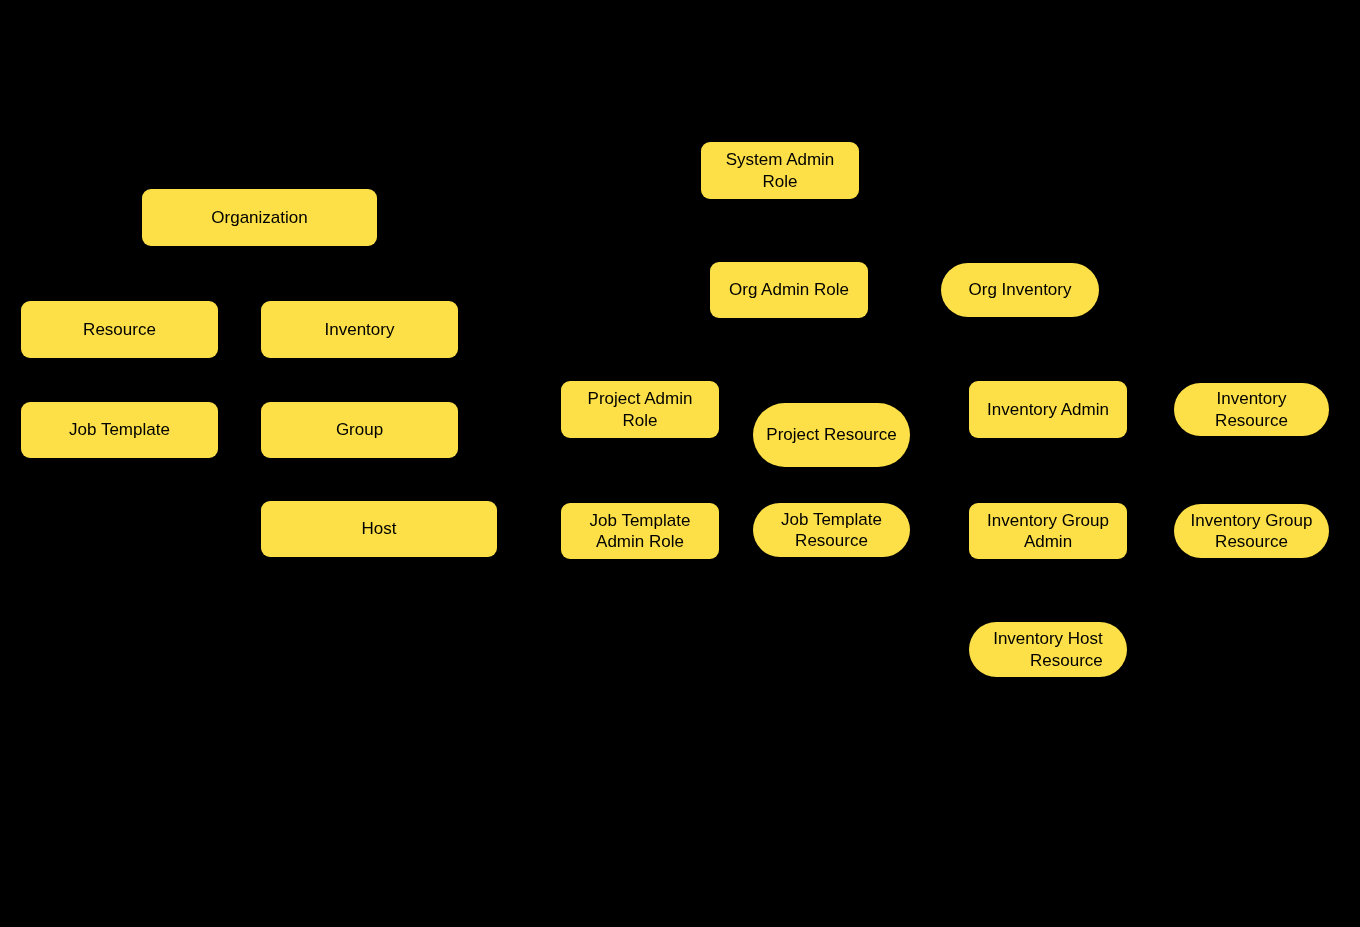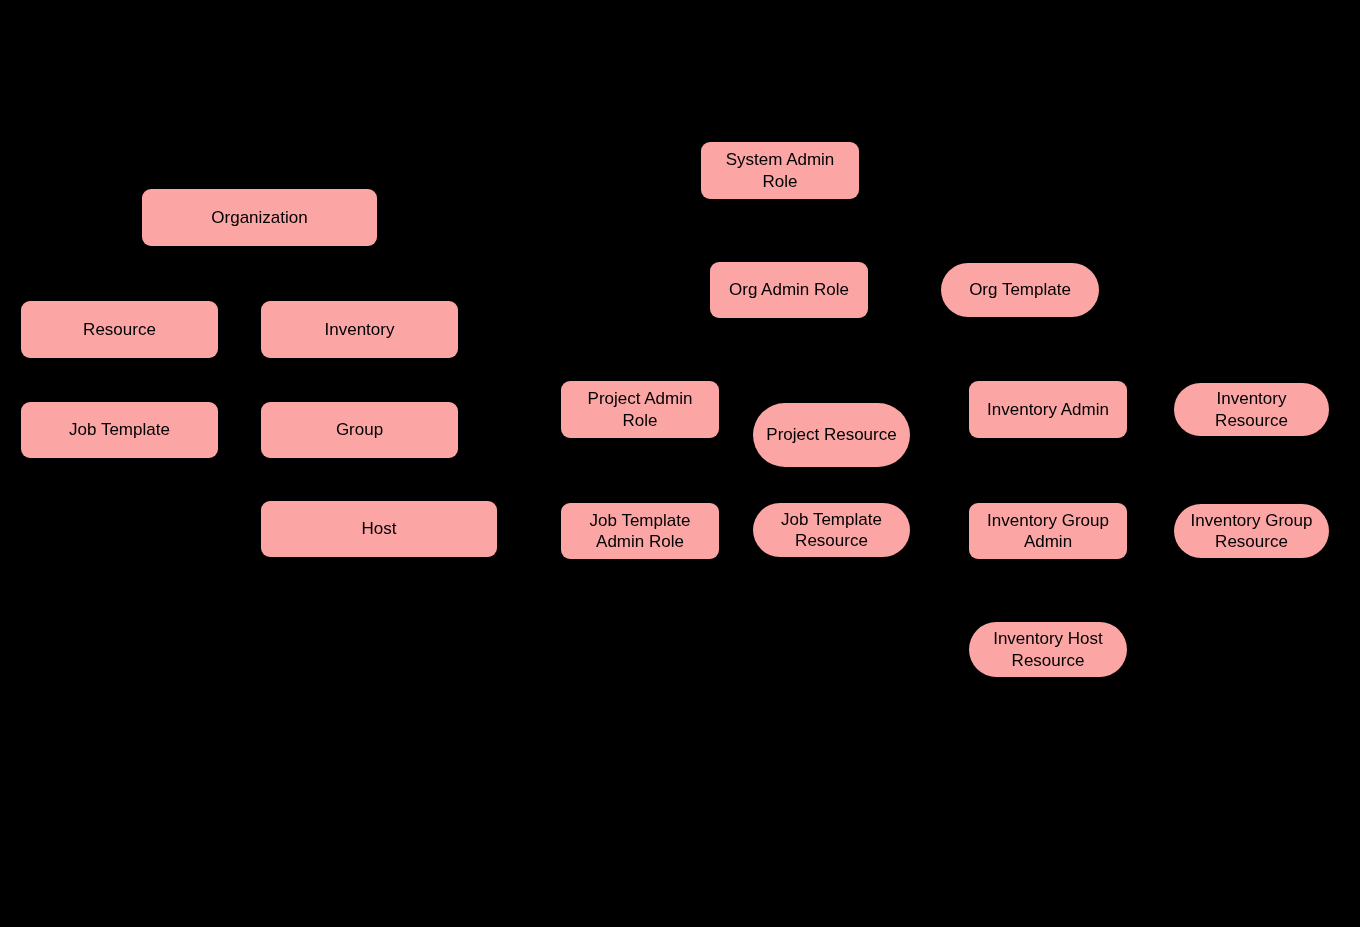--- a/index.html
+++ b/index.html
@@ -10,21 +10,21 @@
   .canvas {
     position: relative;
     width: 1360px;
     height: 927px;
     background: #000000;
     overflow: hidden;
     font-family: "Liberation Sans", sans-serif;
   }
   .node {
     position: absolute;
-    background: #fca5a5;
+    background: #fde047;
     color: #000000;
     display: flex;
     align-items: center;
     justify-content: center;
     text-align: center;
     font-size: 17px;
     line-height: 1.25;
     box-sizing: border-box;
   }
   .rect {
@@ -69,21 +69,21 @@
   <div class="node rect" style="left:701px; top:142px; width:158px; height:57px;">
     <span class="lbl">System Admin
 Role</span>
   </div>
 
   <div class="node rect" style="left:701px; top:262px; width:158px; height:56px;margin-left:9px;">
     <span class="lbl">Org Admin Role</span>
   </div>
 
   <div class="node pill" style="left:941px; top:263px; width:158px; height:54px;">
-    <span class="lbl">Org Template</span>
+    <span class="lbl">Org Inventory</span>
   </div>
 
   <div class="node rect" style="left:561px; top:381px; width:158px; height:57px;">
     <span class="lbl">Project Admin
 Role</span>
   </div>
 
   <div class="node pill" style="left:753px; top:403px; width:157px; height:64px;">
     <span class="lbl">Project Resource</span>
   </div>
@@ -110,18 +110,18 @@
   <div class="node rect" style="left:969px; top:503px; width:158px; height:56px;">
     <span class="lbl">Inventory Group
 Admin</span>
   </div>
 
   <div class="node pill" style="left:1174px; top:504px; width:155px; height:54px;">
     <span class="lbl">Inventory Group
 Resource</span>
   </div>
 
-  <div class="node pill" style="left:969px; top:622px; width:158px; height:55px;">
+  <div class="node pill" style="left:969px; top:622px; width:158px; height:55px;text-align:right;">
     <span class="lbl">Inventory Host
 Resource</span>
   </div>
 
 </div>
 
 </body></html>

